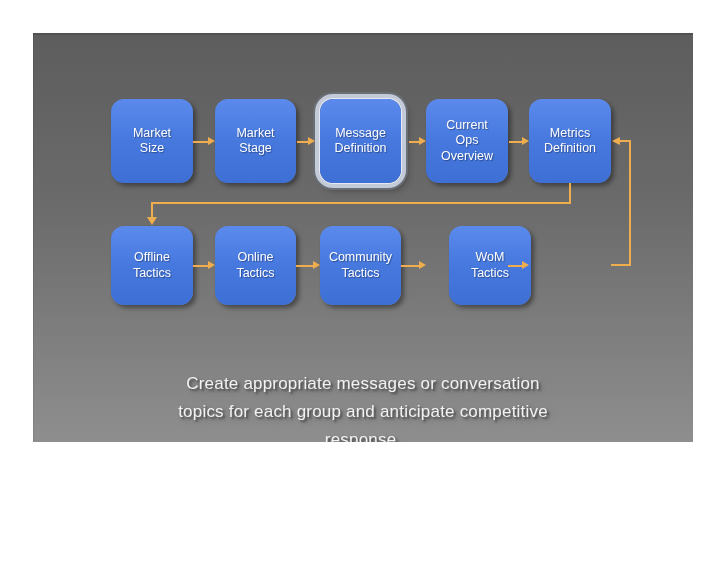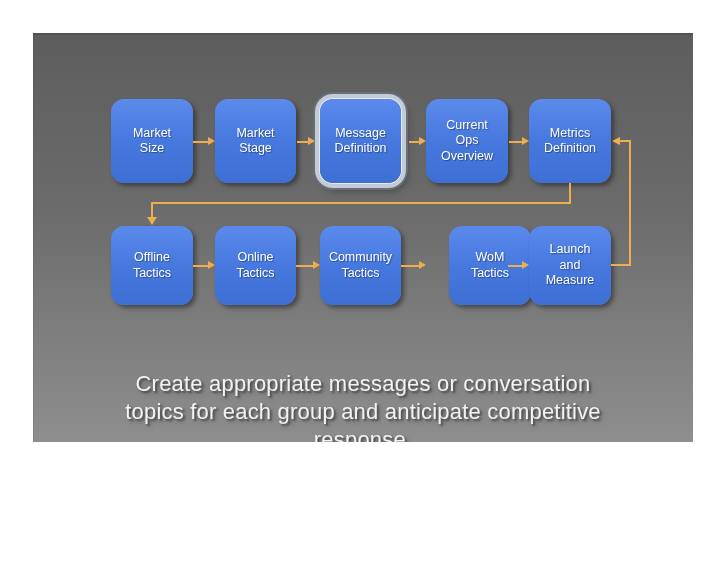--- a/index.html
+++ b/index.html
@@ -21,21 +21,21 @@
   .arrow .shaft{position:absolute;left:0;right:5px;top:3.5px;height:2px;background:#eead4e;}
   .arrow .head{position:absolute;right:0;top:0;width:0;height:0;
                border-left:7px solid #eead4e;border-top:4.5px solid transparent;
                border-bottom:4.5px solid transparent;}
   .cline{position:absolute;background:#eead4e;}
   .head-down{position:absolute;width:0;height:0;border-left:5px solid transparent;
              border-right:5px solid transparent;border-top:8px solid #eead4e;}
   .head-left{position:absolute;width:0;height:0;border-top:4.5px solid transparent;
              border-bottom:4.5px solid transparent;border-right:8px solid #eead4e;}
   .caption{position:absolute;left:40px;top:337px;width:580px;text-align:center;
-           color:#f2f2f2;font-size:22px;line-height:28px;letter-spacing:0.2px;
+           color:#f2f2f2;font-size:17px;line-height:28px;letter-spacing:0.2px;
            text-shadow:2px 2px 2px rgba(72,72,72,0.9), 3px 3px 4px rgba(95,95,95,0.6);}
 </style>
 </head>
 <body>
 
 <div class="page">
   <div class="slide">
 
     <div class="fbox" style="left:78px;top:66px;width:82px;height:84px;">Market
 Size</div>
@@ -50,23 +50,20 @@
 Definition</div>
 
     <div class="fbox" style="left:78px;top:193px;width:82px;height:79px;">Offline
 Tactics</div>
     <div class="fbox" style="left:182px;top:193px;width:81px;height:79px;">Online
 Tactics</div>
     <div class="fbox" style="left:287px;top:193px;width:81px;height:79px;">Community
 Tactics</div>
     <div class="fbox" style="left:416px;top:193px;width:82px;height:79px;">WoM
 Tactics</div>
-    <div class="fbox" style="left:496px;top:193px;width:82px;height:79px;">Launch
-and
-Measure</div>
 
     <div class="arrow" style="left:160px;top:104px;width:22px;">
       <span class="shaft"></span>
       <span class="head"></span>
     </div>
     <div class="arrow" style="left:264px;top:104px;width:18px;">
       <span class="shaft"></span>
       <span class="head"></span>
     </div>
     <div class="arrow" style="left:376px;top:104px;width:17px;">

